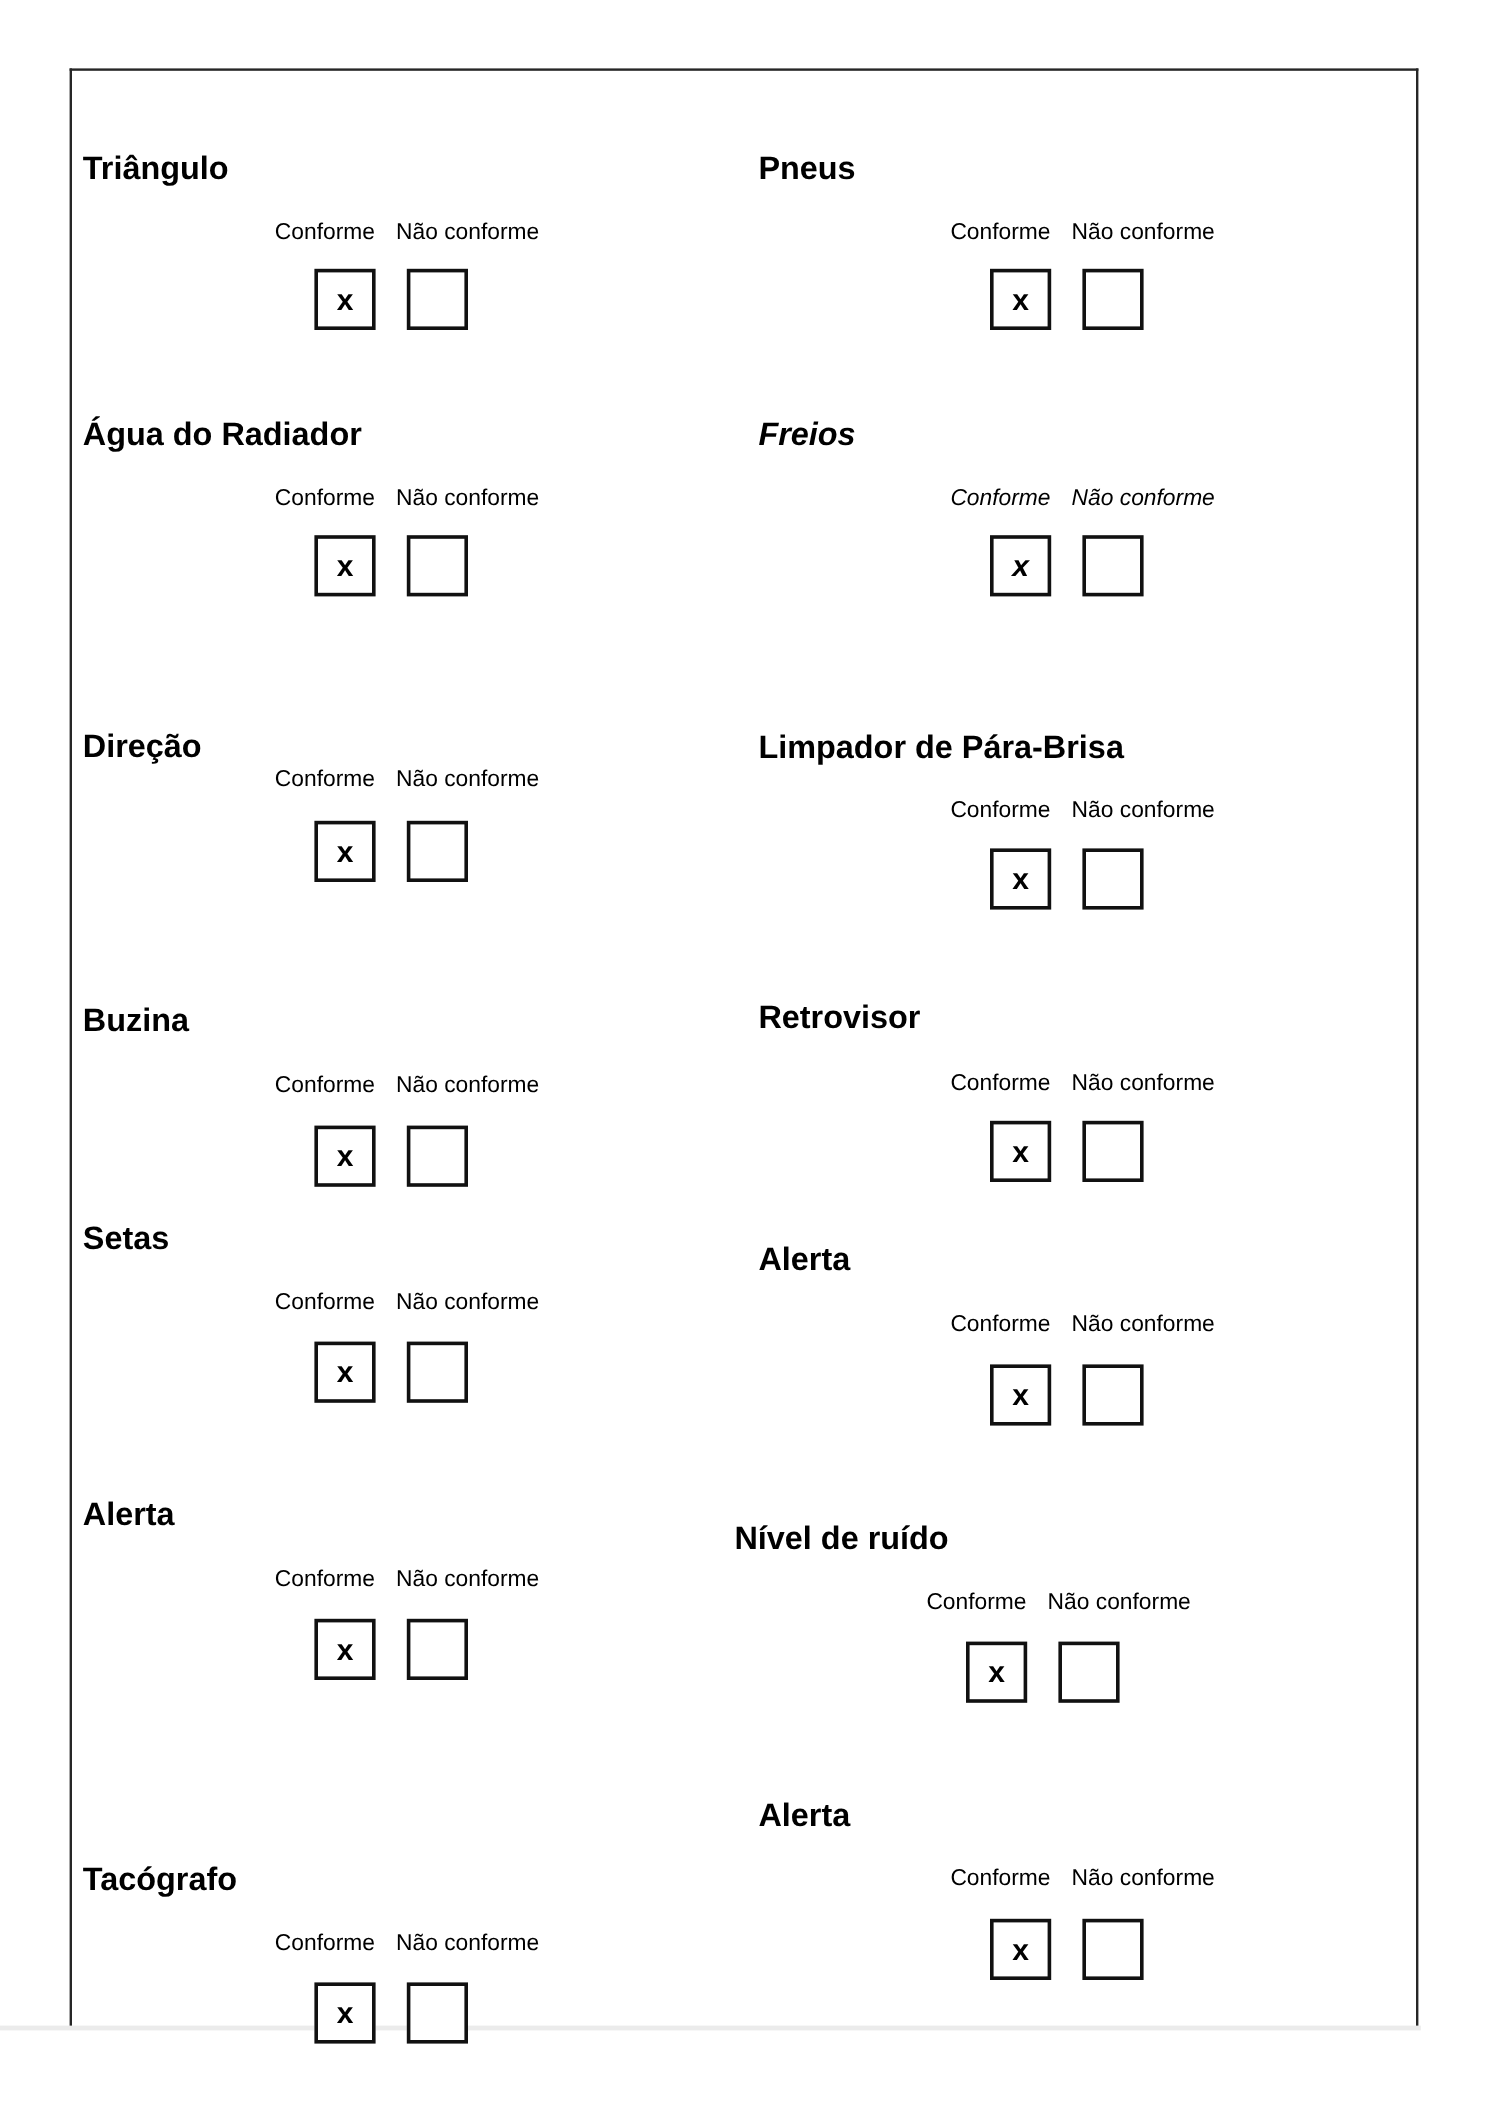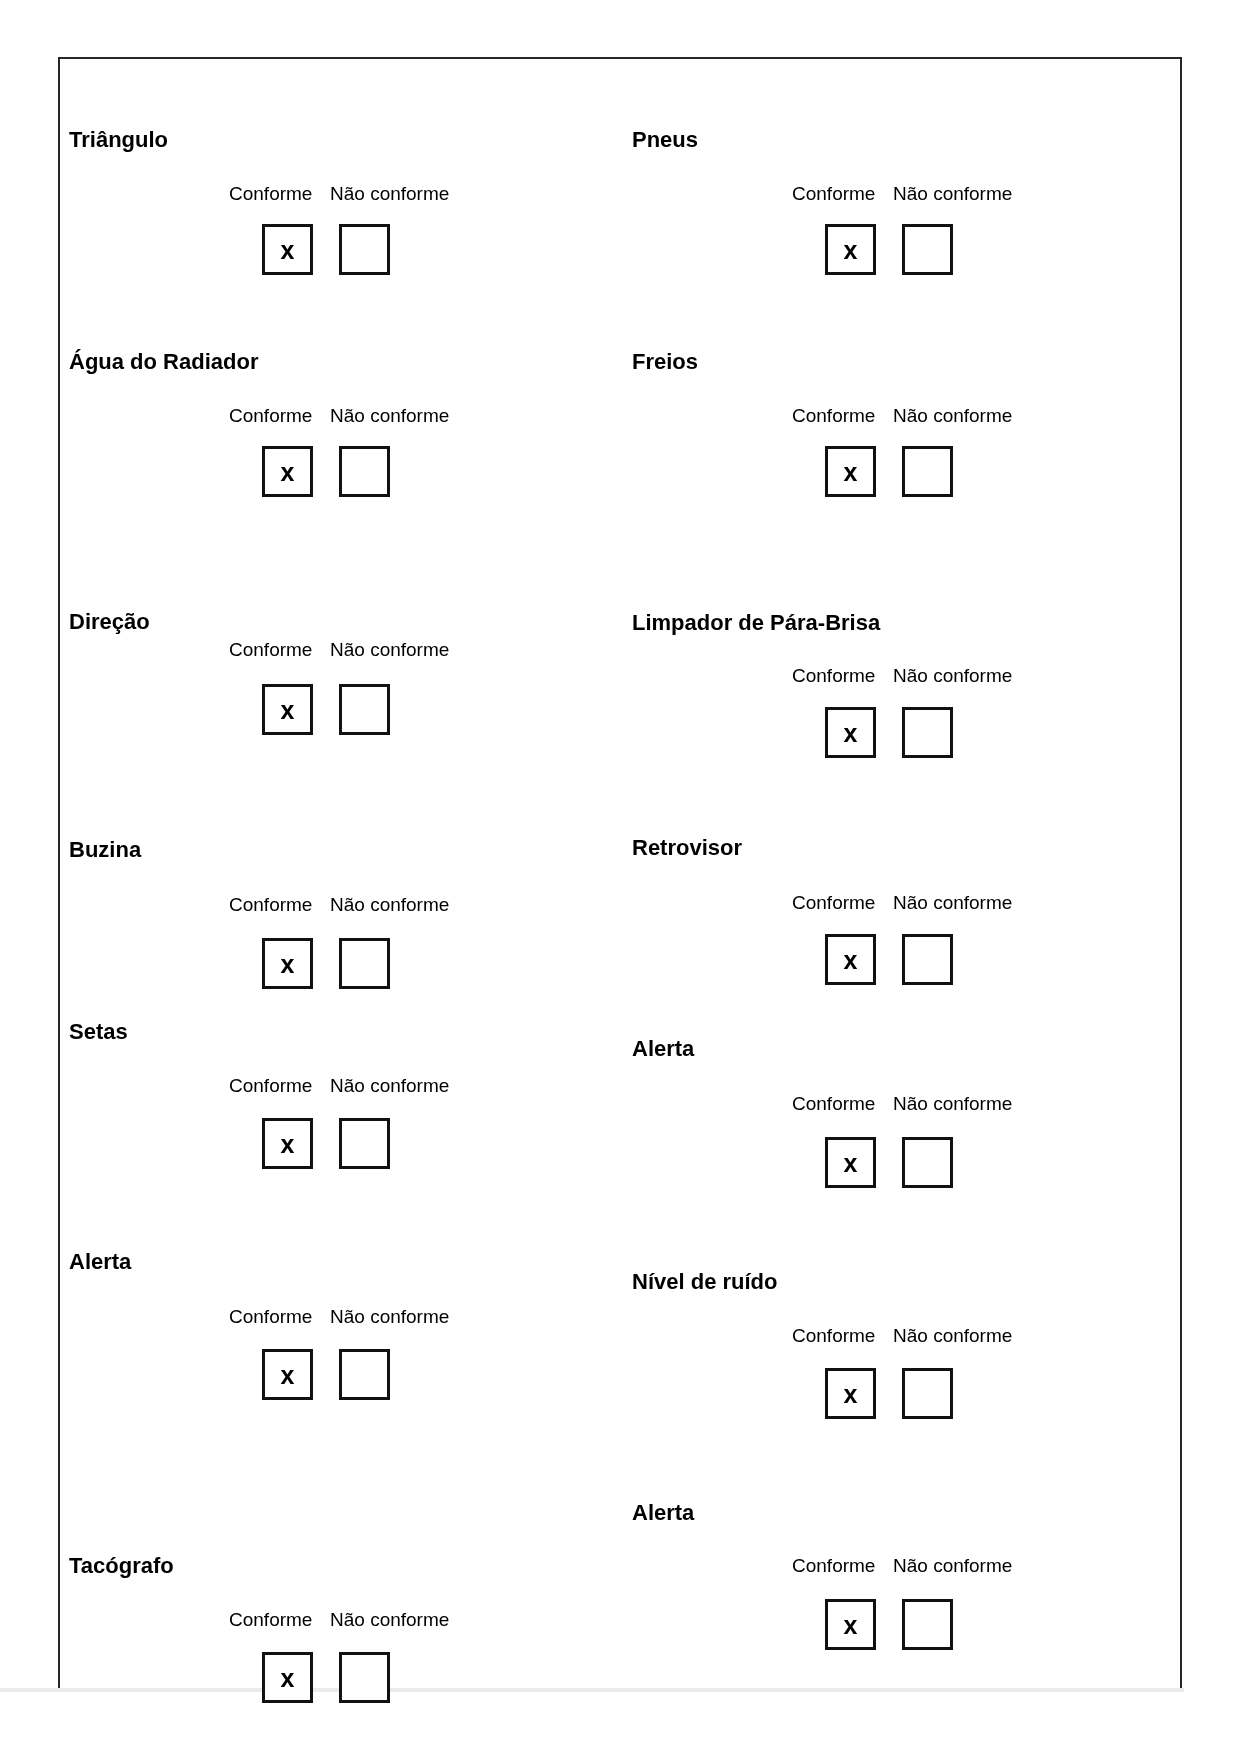--- a/index.html
+++ b/index.html
@@ -42,21 +42,21 @@
   }
   .item {
     position: absolute;
     width: 480px;
     height: 160px;
   }
   .item-title {
     position: absolute;
     left: 0;
     top: 0;
-    font-size: 22px;
+    font-size: 27px;
     font-weight: bold;
     line-height: 26px;
     white-space: nowrap;
   }
   .labels {
     position: absolute;
     left: 0;
     width: 480px;
     height: 24px;
   }
@@ -214,21 +214,21 @@
     </div>
     <div class="boxes" style="top: 97px;">
       <span class="checkbox conforme-box">
         <span class="mark">x</span>
       </span>
       <span class="checkbox nao-box">
         <span class="mark" style="visibility: hidden;">x</span>
       </span>
     </div>
   </div>
-    <div class="item" style="left: 632px; top: 349px;">
+    <div class="item" style="left: 632px; top: 349px; font-style: italic;">
     <div class="item-title">Freios</div>
     <div class="labels" style="top: 56px;">
       <span class="label conforme-label">Conforme</span>
       <span class="label nao-label">Não conforme</span>
     </div>
     <div class="boxes" style="top: 97px;">
       <span class="checkbox conforme-box">
         <span class="mark">x</span>
       </span>
       <span class="checkbox nao-box">
@@ -274,21 +274,21 @@
     </div>
     <div class="boxes" style="top: 101px;">
       <span class="checkbox conforme-box">
         <span class="mark">x</span>
       </span>
       <span class="checkbox nao-box">
         <span class="mark" style="visibility: hidden;">x</span>
       </span>
     </div>
   </div>
-    <div class="item" style="left: 632px; top: 1269px; text-align: center;">
+    <div class="item" style="left: 612px; top: 1269px; text-align: center;">
     <div class="item-title">Nível de ruído</div>
     <div class="labels" style="top: 56px;">
       <span class="label conforme-label">Conforme</span>
       <span class="label nao-label">Não conforme</span>
     </div>
     <div class="boxes" style="top: 99px;">
       <span class="checkbox conforme-box">
         <span class="mark">x</span>
       </span>
       <span class="checkbox nao-box">

